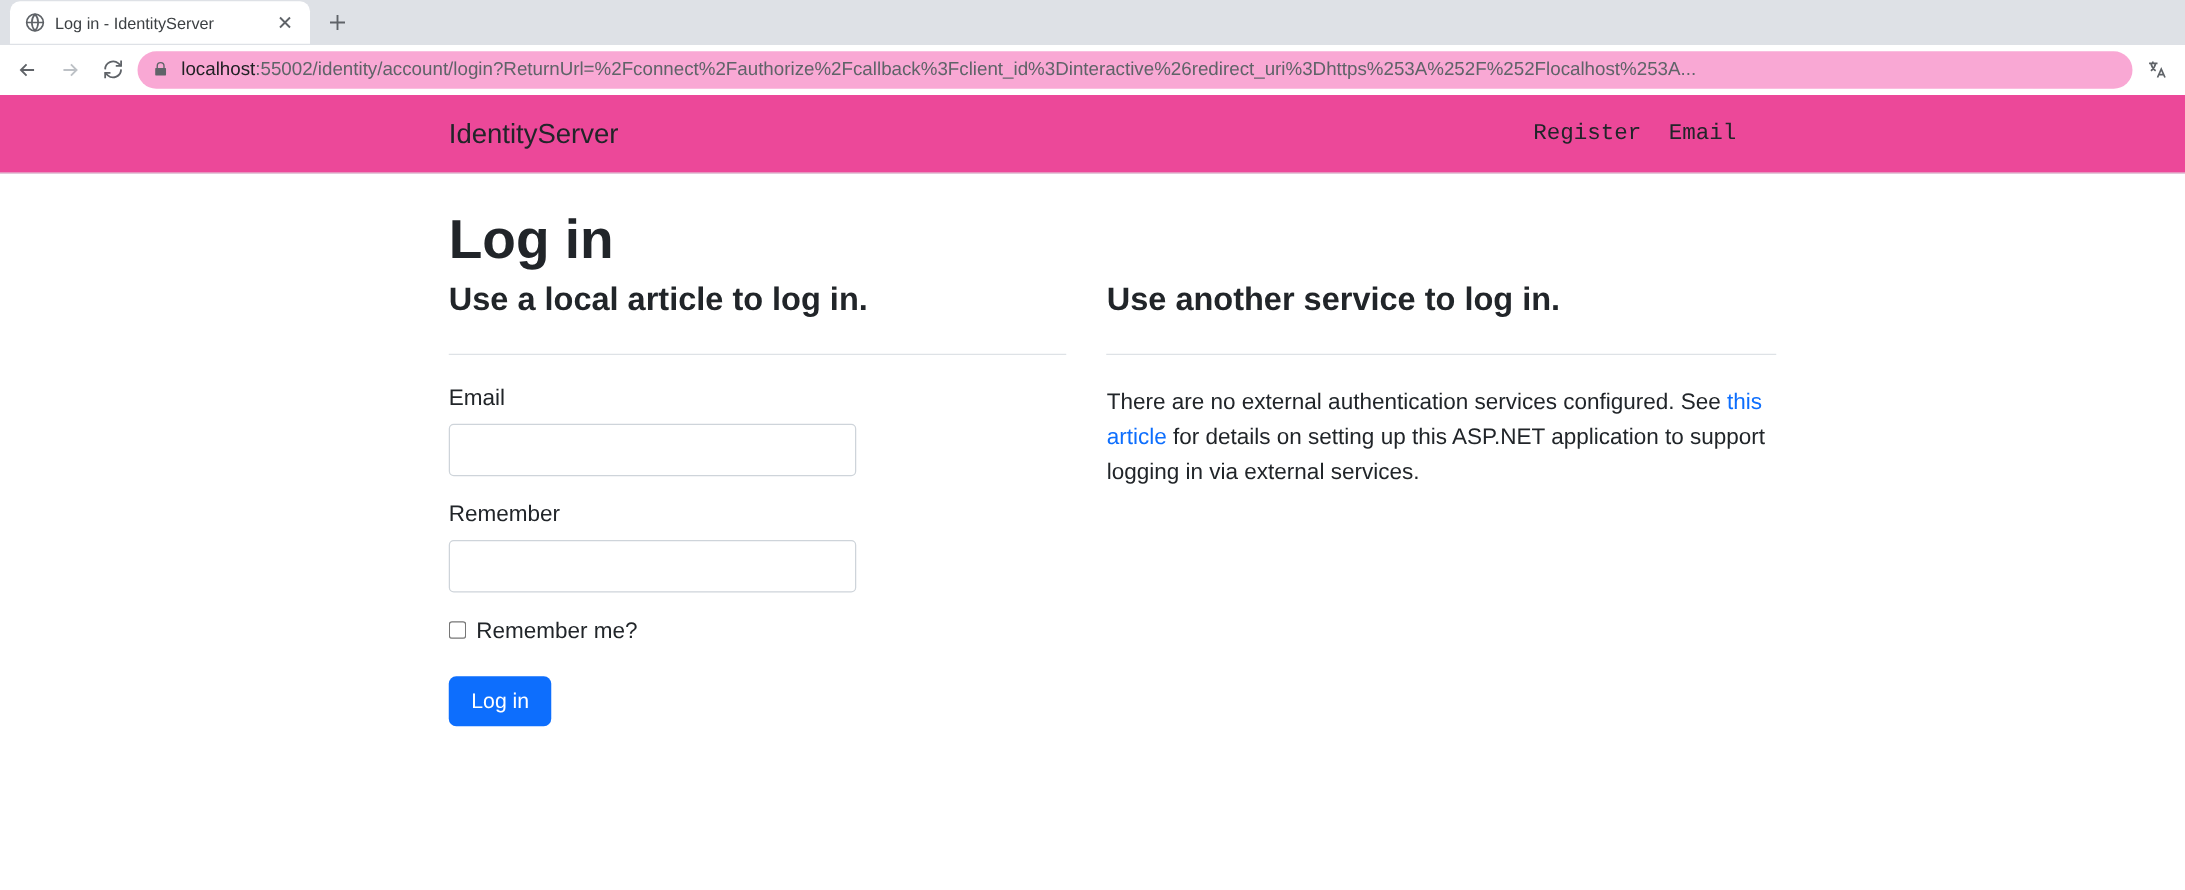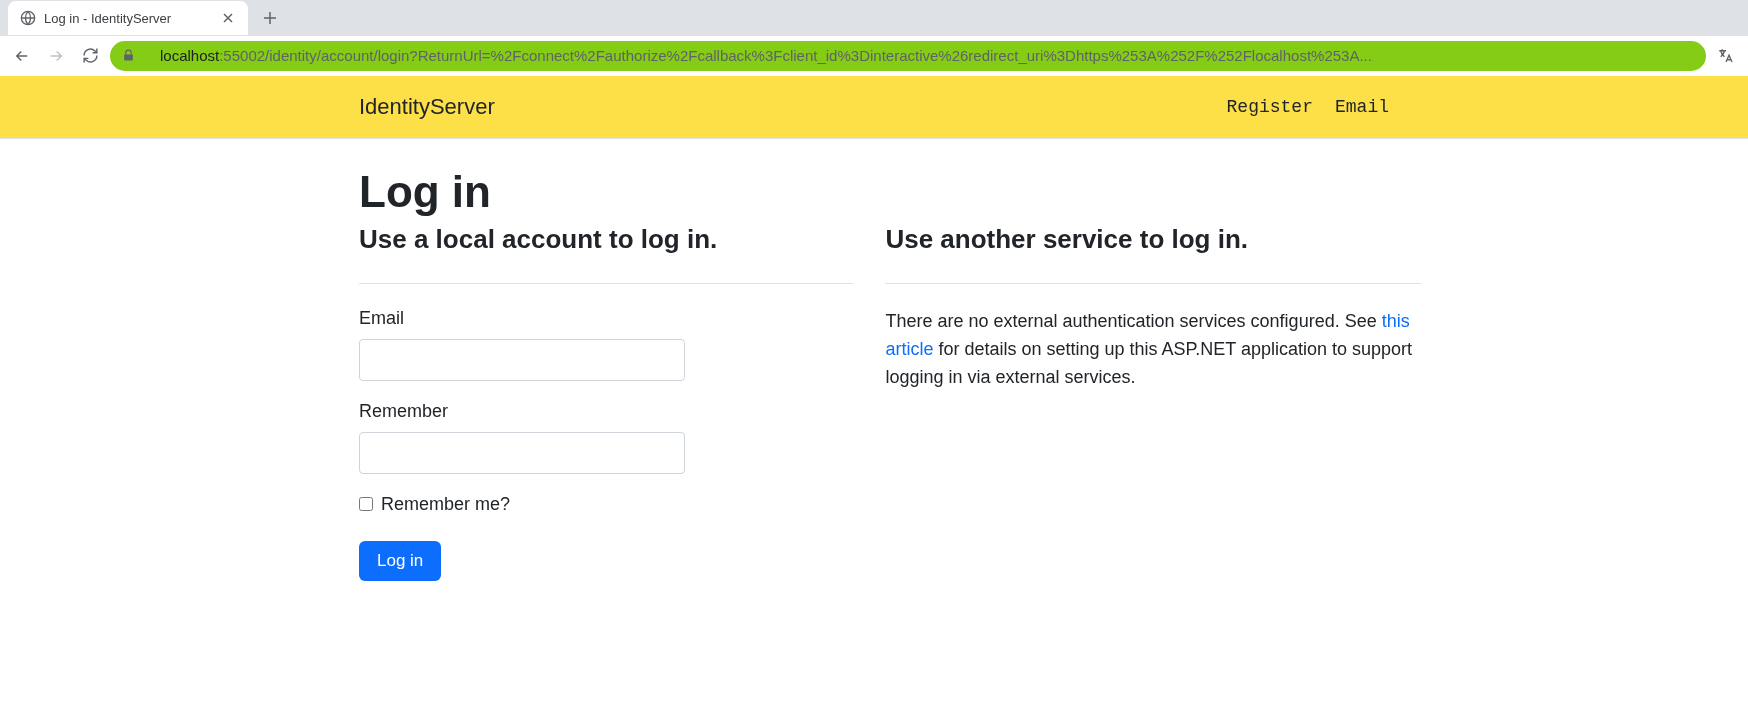--- a/index.html
+++ b/index.html
@@ -56,41 +56,41 @@
       gap: 6px;
       border-bottom: 1px solid #fff;
     }
     .nav-btn {
       width:28px; height:28px; display:flex; align-items:center; justify-content:center;
       color:#5f6368; border-radius:50%;
     }
     .nav-btn.disabled { color:#bdc1c6; }
     .omnibox {
       flex:1; display:flex; align-items:center;
-      background:#84cc16;
+      background:#f9a8d4;
       border-radius:16px;
       height:30px;
       padding: 0 12px;
-      gap:25px;
+      gap:10px;
       font-size:15px;
       color:#202124;
       overflow:hidden;
     }
     .omnibox .lock { color:#5f6368; display:flex; font-size:13px;}
     .omnibox .url-host-strong { color:#202124; }
     .omnibox .url-rest { color:#5f6368; white-space:nowrap;}
     .toolbar-right-icon {
       width:28px;height:28px;display:flex;align-items:center;justify-content:center;color:#5f6368; font-size:14px;
     }
 
     
     .page { width:100%; }
     .navbar {
       border-bottom:1px solid #dee2e6;
-      background:#fde047;
+      background:#ec4899;
     }
     .navbar-inner {
       max-width: 1060px;
       margin: 0 auto;
       display:flex; align-items:center; justify-content:space-between;
       height:62px;
       padding: 0 15px;
     }
     .brand { font-size:22px; color:#212529; font-weight:400; }
     .nav-links { display:flex; gap:22px; font-size:18px;font-family:Liberation Mono, monospace;}
@@ -209,21 +209,21 @@
       </div>
     </div>
   </nav>
 
   <div class="container">
     <h1 class="page-title">Log in</h1>
 
     <div class="columns">
 
       <div class="col">
-        <h2 class="section-title">Use a local account to log in.</h2>
+        <h2 class="section-title">Use a local article to log in.</h2>
         <hr class="sep">
 
         <div class="form-group">
           <label class="form-label">Email</label>
           <input type="text" class="form-control" value="" style="">
         </div>
 
         <div class="form-group">
           <label class="form-label">Remember</label>
           <input type="password" class="form-control" value="" style="">

